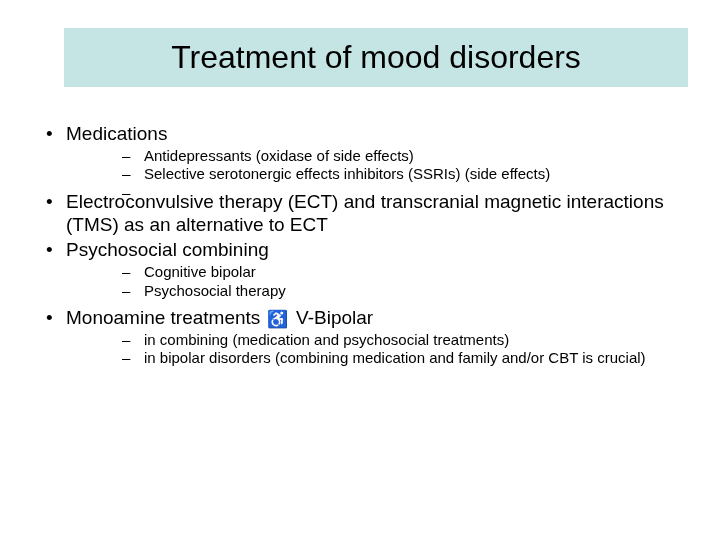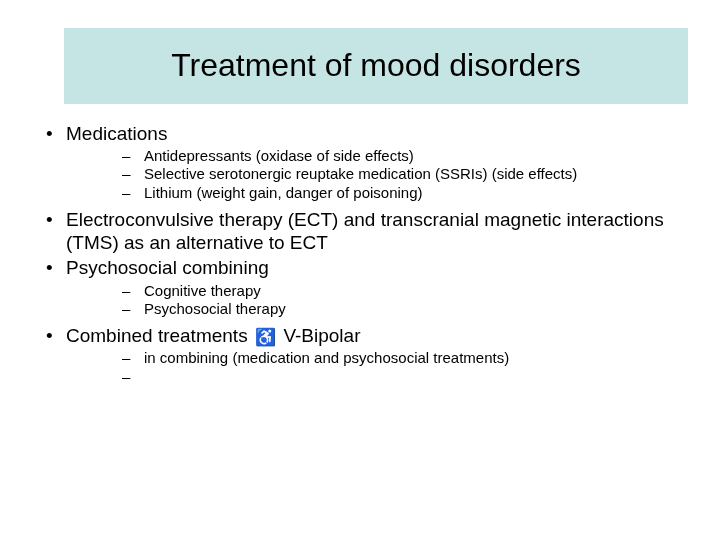--- a/index.html
+++ b/index.html
@@ -18,21 +18,21 @@
     position: relative;
     width: 720px;
     height: 540px;
     background: #ffffff;
   }
   .title-bar {
     position: absolute;
     left: 64px;
     top: 28px;
     width: 624px;
-    height: 76px;
+    height: 59px;
     background: #c5e5e5;
     display: flex;
     align-items: center;
     justify-content: center;
   }
   .title-text {
     font-size: 32px;
     line-height: 1.1;
     color: #000000;
     font-weight: normal;
@@ -110,61 +110,61 @@
         <ul class="lvl2">
           <li>
             <span class="b2">–</span>
             <span>Antidepressants (oxidase of side effects)</span>
           </li>
           <li>
             <span class="b2">–</span>
           </li>
           <li>
             <span class="b2">–</span>
-            <span>Selective serotonergic reuptake medication (SSRIs) (side effects)</span>
+            <span>Selective serotonergic effects inhibitors (SSRIs) (side effects)</span>
           </li>
           <li>
             <span class="b2">–</span>
-            <span>Lithium (weight gain, danger of poisoning)</span>
           </li>
         </ul>
       </li>
 
       <li>
         <span class="b1">•</span>
         <span>Electroconvulsive therapy (ECT) and transcranial magnetic interactions (TMS) as an alternative to ECT</span>
       </li>
 
       <li>
         <span class="b1">•</span>
         <span>Psychosocial combining</span>
         <ul class="lvl2">
           <li>
             <span class="b2">–</span>
-            <span>Cognitive therapy</span>
+            <span>Cognitive bipolar</span>
           </li>
           <li>
             <span class="b2">–</span>
             <span>Psychosocial therapy</span>
           </li>
         </ul>
       </li>
 
       <li>
         <span class="b1">•</span>
-        <span>Combined treatments</span>
+        <span>Monoamine treatments</span>
         <span class="wheelchair">♿</span>
         <span>V-Bipolar</span>
         <ul class="lvl2">
           <li>
             <span class="b2">–</span>
             <span>in combining (medication and psychosocial treatments)</span>
           </li>
           <li>
             <span class="b2">–</span>
+            <span>in bipolar disorders (combining medication and family and/or CBT is crucial)</span>
           </li>
         </ul>
       </li>
 
     </ul>
   </div>
 
 </div>
 
 </body></html>

